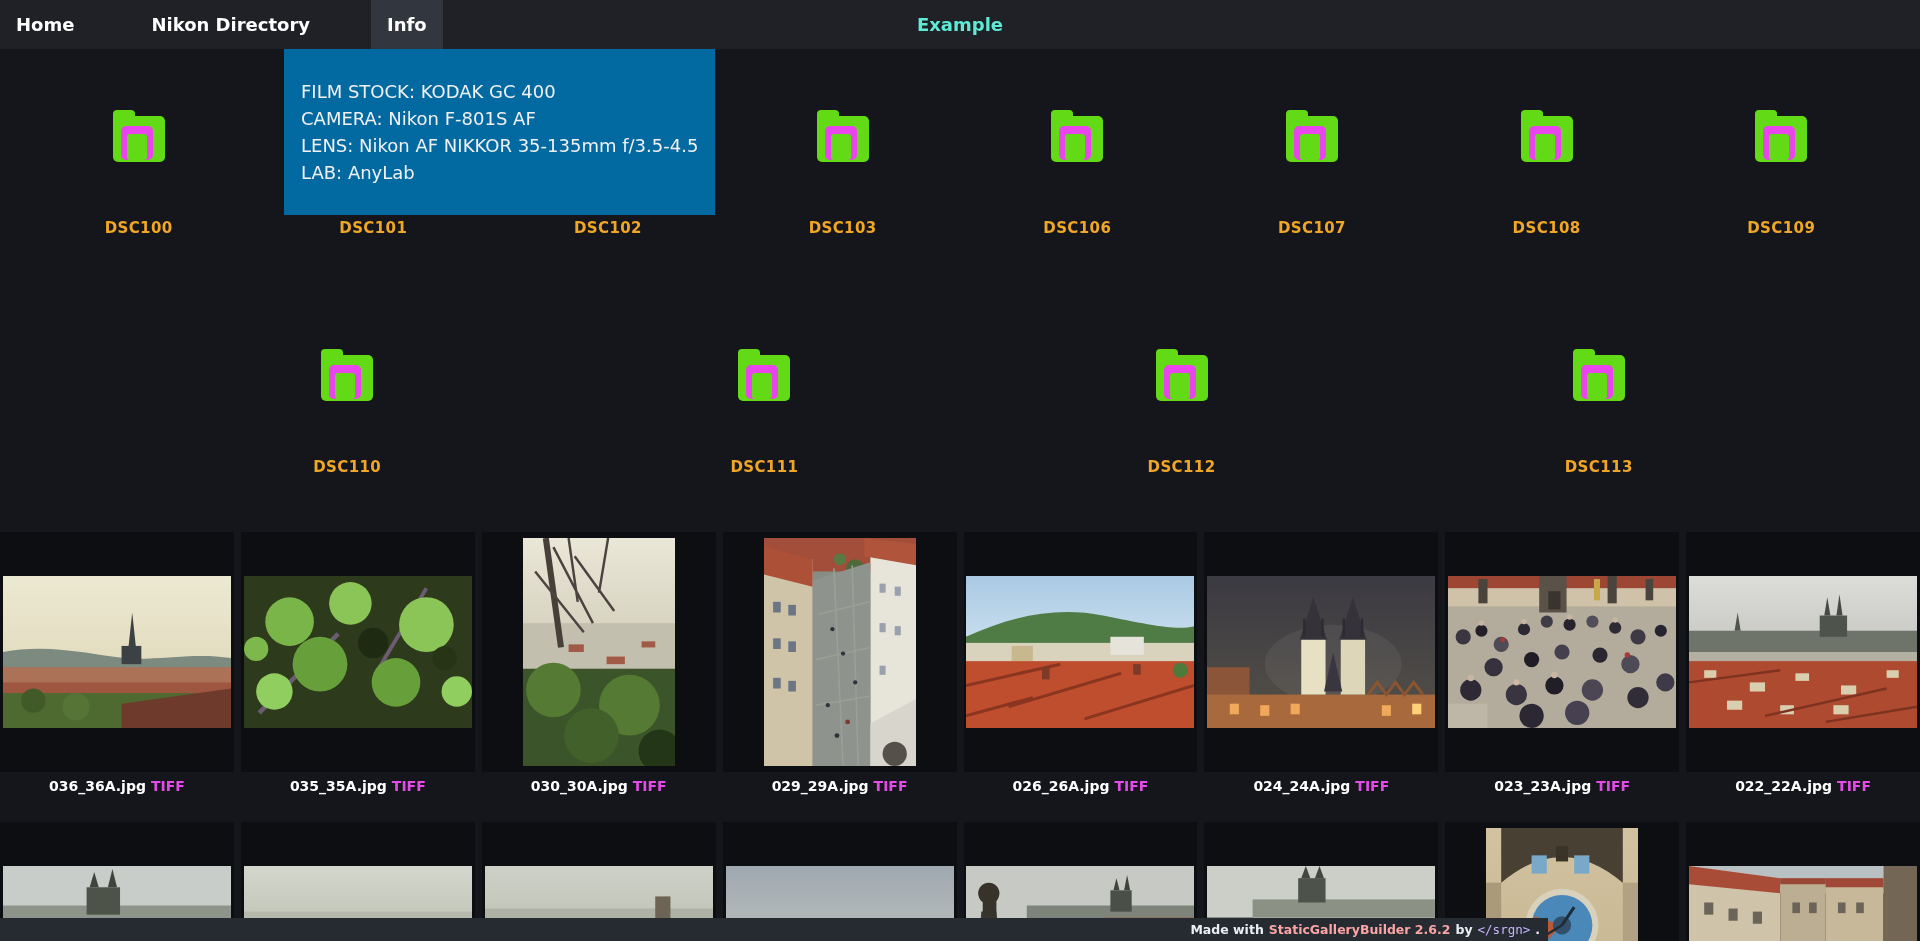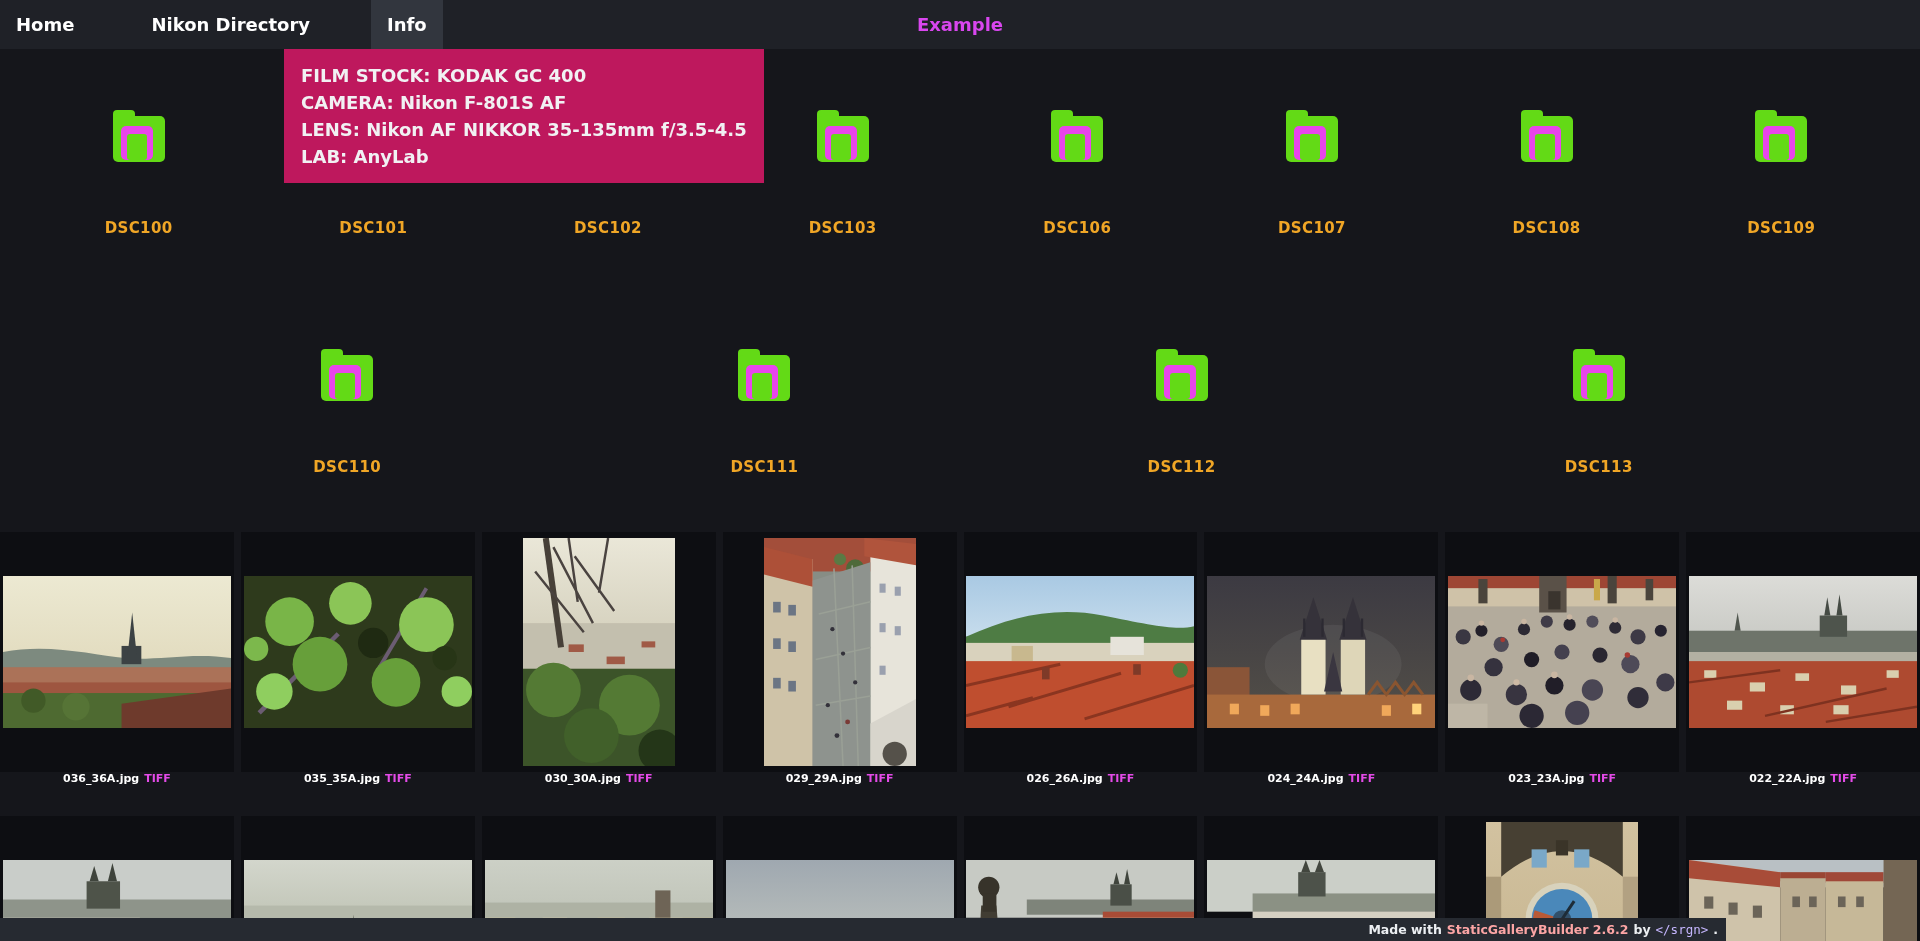--- a/index.html
+++ b/index.html
@@ -4,47 +4,47 @@
 <style>
   * { margin:0; padding:0; box-sizing:border-box; }
   html,body { width:1920px; height:941px; overflow:hidden; background:#15161b;
               font-family:"DejaVu Sans","Liberation Sans",sans-serif; }
 
   
   .navbar { position:relative; height:49px; background:#1f2127; display:flex; align-items:stretch; z-index:30;gap:45px; }
   .nav-item { display:flex; align-items:center; padding:0 16px; color:#fff; font-size:18px; font-weight:bold; cursor:pointer; white-space:nowrap; }
   .nav-item.active { background:#32363e; }
   .nav-title { position:absolute; left:50%; top:0; height:49px; transform:translateX(-50%);
-               display:flex; align-items:center; color:#d946ef; font-size:18px; font-weight:bold; }
+               display:flex; align-items:center; color:#5eead4; font-size:18px; font-weight:bold; }
 
   
-  .info-panel { position:absolute; left:284px; top:49px; background:#be185d; color:#f1f1f3;
-                padding:13px 17px; font-size:18px; font-weight:700; line-height:27px;
+  .info-panel { position:absolute; left:284px; top:49px; background:#0369a1; color:#f1f1f3;
+                padding:29px 17px; font-size:18px; font-weight:400; line-height:27px;
                 white-space:nowrap; z-index:40; }
 
   
   .folder-row { display:flex; justify-content:space-evenly; align-items:flex-start; width:1920px; }
   .folder-row1 { margin-top:57px; }
   .folder-row2 { margin-top:108px;padding-left:26px; }
   .folder-item { flex:0 0 192px; display:flex; flex-direction:column; align-items:center; cursor:pointer;gap:39px; }
   .folder-icon { width:64px; height:60px; }
   .folder-label { margin-top:14px; color:#f0a626; font-size:15px; font-weight:bold; letter-spacing:.4px; }
 
   
   .thumb-grid { margin-top:56px; display:grid; grid-template-columns:repeat(8,1fr);
                 column-gap:7px; row-gap:24px; width:1920px; }
   .thumb-cell { display:flex; flex-direction:column; align-items:center; cursor:pointer; }
   .thumb-box { width:100%; height:240px; background:#0d0e12; display:flex; align-items:center; justify-content:center; }
   .photo-l { width:228px; height:152px; display:block; }
   .photo-p { width:152px; height:228px; display:block; }
-  .thumb-label { height:20px; font-size:11px; font-weight:bold; color:#fff; white-space:nowrap; }
+  .thumb-label { margin-top:6px; height:20px; font-size:14px; font-weight:bold; color:#fff; white-space:nowrap; }
   .tiff { color:#e44be8; margin-left:5px; }
 
   
-  .footer { position:fixed; left:0; bottom:0; width:1726px; height:23px; background:#262a31;
+  .footer { position:fixed; left:0; bottom:0; width:1548px; height:23px; background:#262a31;
             display:flex; align-items:center; justify-content:flex-end; padding-right:8px;
             font-size:12.5px; font-weight:bold; color:#eceff2; z-index:50; }
   .footer span { margin-left:5px; }
   .footer .builder { color:#fca5a5; }
   .footer .logo { color:#c4b5fd; font-weight:normal; font-family:"DejaVu Sans Mono","Liberation Mono",monospace; }
 </style>
 </head>
 <body>
 
 <div class="navbar">

